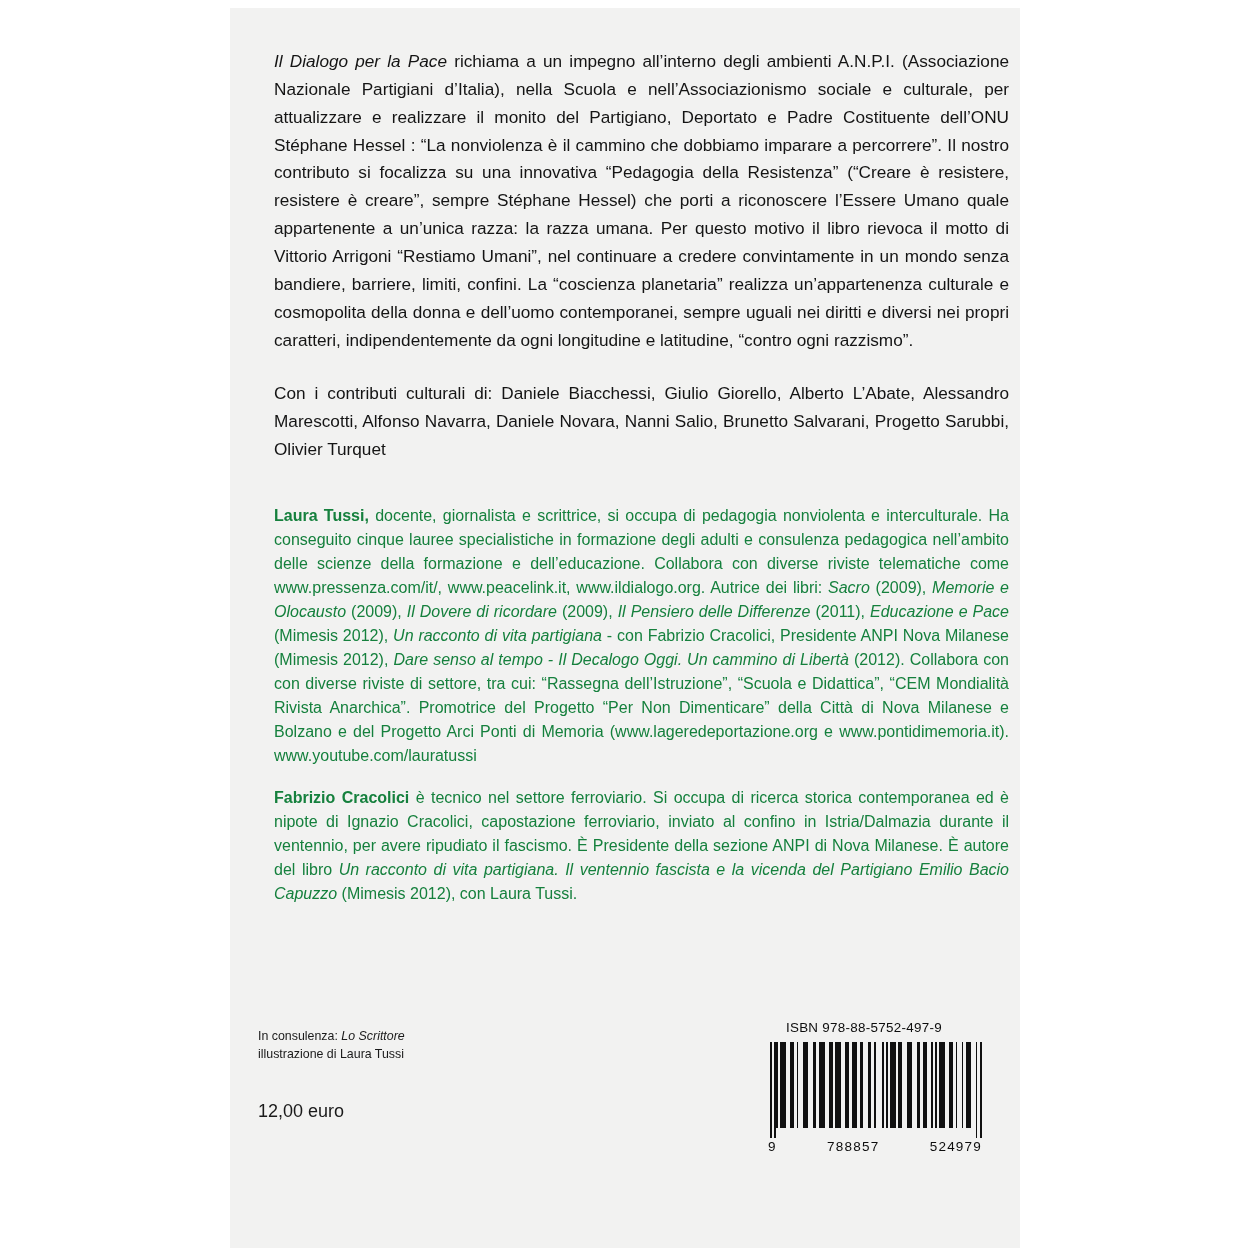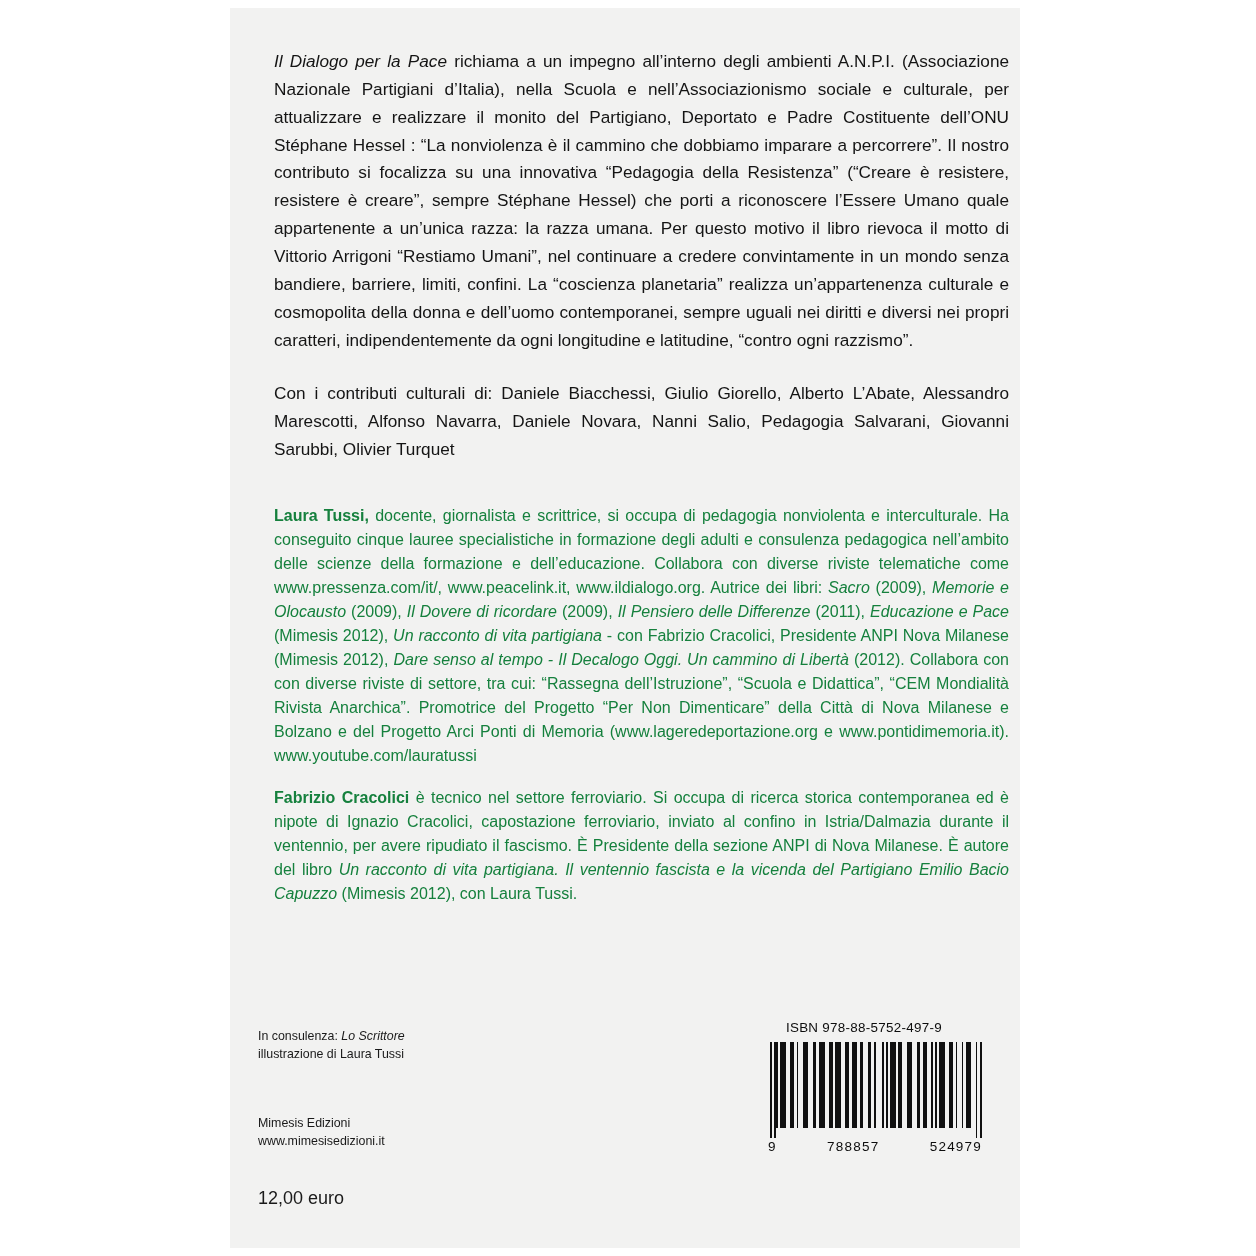--- a/index.html
+++ b/index.html
@@ -114,30 +114,29 @@
   .barcode-digits .lead { margin-left: -2px; }
 </style>
 </head>
 <body>
 
 <div class="page">
   <div class="content">
 
     <p class="blurb"><i>Il Dialogo per la Pace</i> <span>richiama a un impegno all’interno degli ambienti A.N.P.I. (Associazione Nazionale Partigiani d’Italia), nella Scuola e nell’Associazionismo sociale e culturale, per attualizzare e realizzare il monito del Partigiano, Deportato e Padre Costituente dell’ONU Stéphane Hessel : “La nonviolenza è il cammino che dobbiamo imparare a percorrere”. Il nostro contributo si focalizza su una innovativa “Pedagogia della Resistenza” (“Creare è resistere, resistere è creare”, sempre Stéphane Hessel) che porti a riconoscere l’Essere Umano quale appartenente a un’unica razza: la razza umana. Per questo motivo il libro rievoca il motto di Vittorio Arrigoni “Restiamo Umani”, nel continuare a credere convintamente in un mondo senza bandiere, barriere, limiti, confini. La “coscienza planetaria” realizza un’appartenenza culturale e cosmopolita della donna e dell’uomo contemporanei, sempre uguali nei diritti e diversi nei propri caratteri, indipendentemente da ogni longitudine e latitudine, “contro ogni razzismo”.</span></p>
 
-    <p class="contrib">Con i contributi culturali di: Daniele Biacchessi, Giulio Giorello, Alberto L’Abate, Alessandro Marescotti, Alfonso Navarra, Daniele Novara, Nanni Salio, Pedagogia Salvarani, Giovanni Sarubbi, Olivier Turquet</p>
+    <p class="contrib">Con i contributi culturali di: Daniele Biacchessi, Giulio Giorello, Alberto L’Abate, Alessandro Marescotti, Alfonso Navarra, Daniele Novara, Nanni Salio, Brunetto Salvarani, Progetto Sarubbi, Olivier Turquet</p>
 
     <p class="bio first"><b>Laura Tussi,</b><span> docente, giornalista e scrittrice, si occupa di pedagogia nonviolenta e interculturale. Ha conseguito cinque lauree specialistiche in formazione degli adulti e consulenza pedagogica nell’ambito delle scienze della formazione e dell’educazione. Collabora con diverse riviste telematiche come www.pressenza.com/it/, www.peacelink.it, www.ildialogo.org. Autrice dei libri: </span><i>Sacro</i><span> (2009), </span><i>Memorie e Olocausto</i><span> (2009), </span><i>Il Dovere di ricordare</i><span> (2009), </span><i>Il Pensiero delle Differenze</i><span> (2011), </span><i>Educazione e Pace</i><span> (Mimesis 2012), </span><i>Un racconto di vita partigiana</i><span> - con Fabrizio Cracolici, Presidente ANPI Nova Milanese (Mimesis 2012), </span><i>Dare senso al tempo - Il Decalogo Oggi. Un cammino di Libertà</i><span> (2012). Collabora con con diverse riviste di settore, tra cui: “Rassegna dell’Istruzione”, “Scuola e Didattica”, “CEM Mondialità Rivista Anarchica”. Promotrice del Progetto “Per Non Dimenticare” della Città di Nova Milanese e Bolzano e del Progetto Arci Ponti di Memoria (www.lageredeportazione.org e www.pontidimemoria.it). www.youtube.com/lauratussi</span></p>
 
     <p class="bio second"><b>Fabrizio Cracolici</b><span> è tecnico nel settore ferroviario. Si occupa di ricerca storica contemporanea ed è nipote di Ignazio Cracolici, capostazione ferroviario, inviato al confino in Istria/Dalmazia durante il ventennio, per avere ripudiato il fascismo. È Presidente della sezione ANPI di Nova Milanese. È autore del libro </span><i>Un racconto di vita partigiana. Il ventennio fascista e la vicenda del Partigiano Emilio Bacio Capuzzo</i><span> (Mimesis 2012), con Laura Tussi.</span></p>
   </div>
 
   <div class="footer-left">
     <p class="cover-note"><span>In consulenza: </span><i>Lo Scrittore</i><br><span>illustrazione di Laura Tussi</span></p>
-    <p class="publisher"><span>Mimesis Edizioni</span><br><span>www.mimesisedizioni.it</span></p>
     <p class="price">12,00 euro</p>
   </div>
 
   <div class="barcode-block">
     <div class="isbn-text">ISBN 978-88-5752-497-9</div>
     <div class="barcode" id="barcode">
         <span class="bar" style="left:0.00px;width:1.59px;height:96px;"></span>
         <span class="bar" style="left:4.08px;width:1.59px;height:96px;"></span>
         <span class="bar" style="left:6.12px;width:1.59px;height:86px;"></span>
         <span class="bar" style="left:10.19px;width:5.67px;height:86px;"></span>

